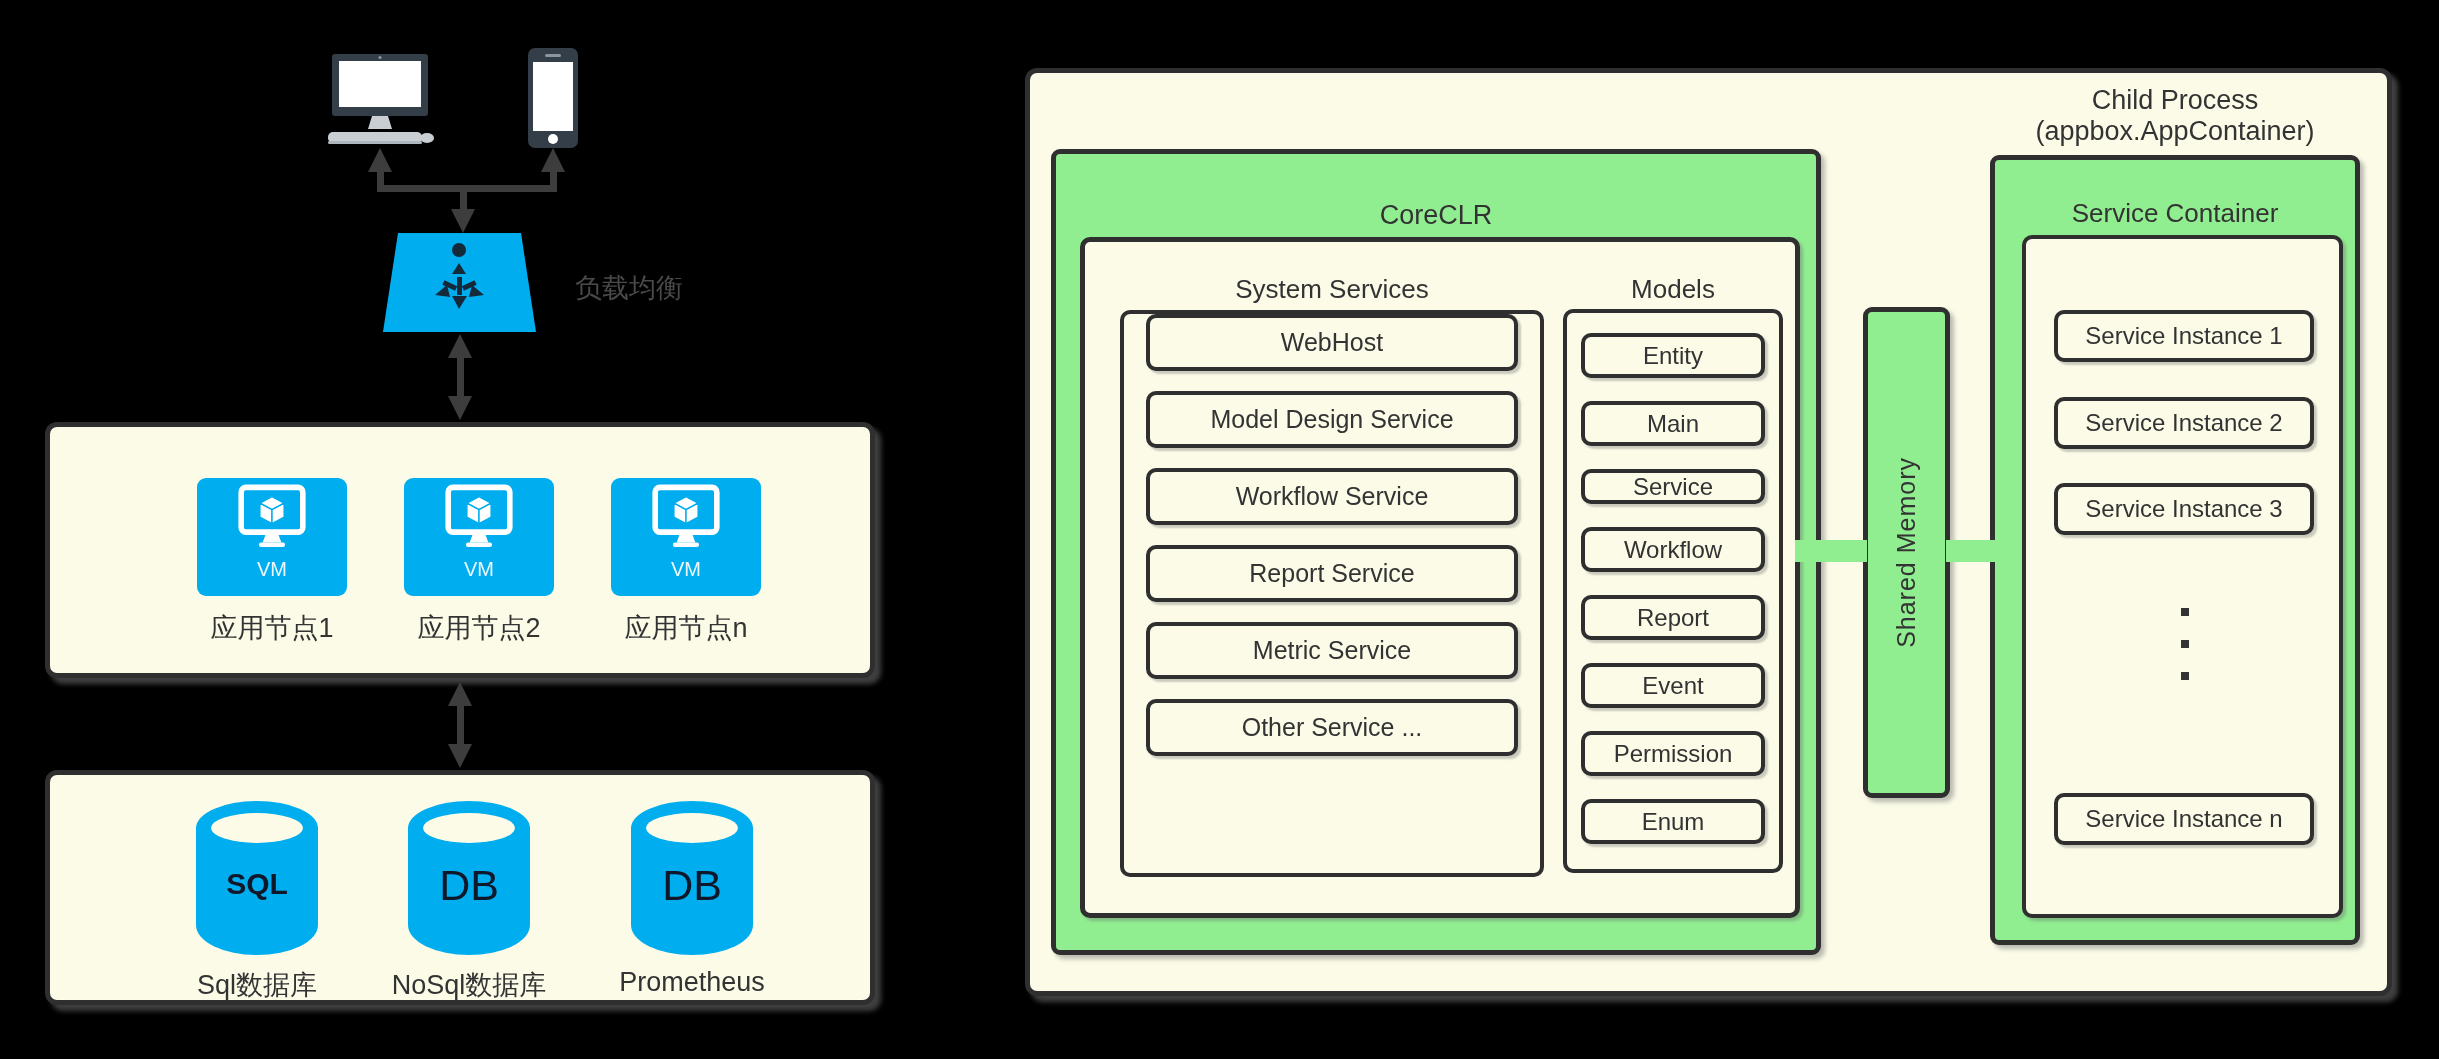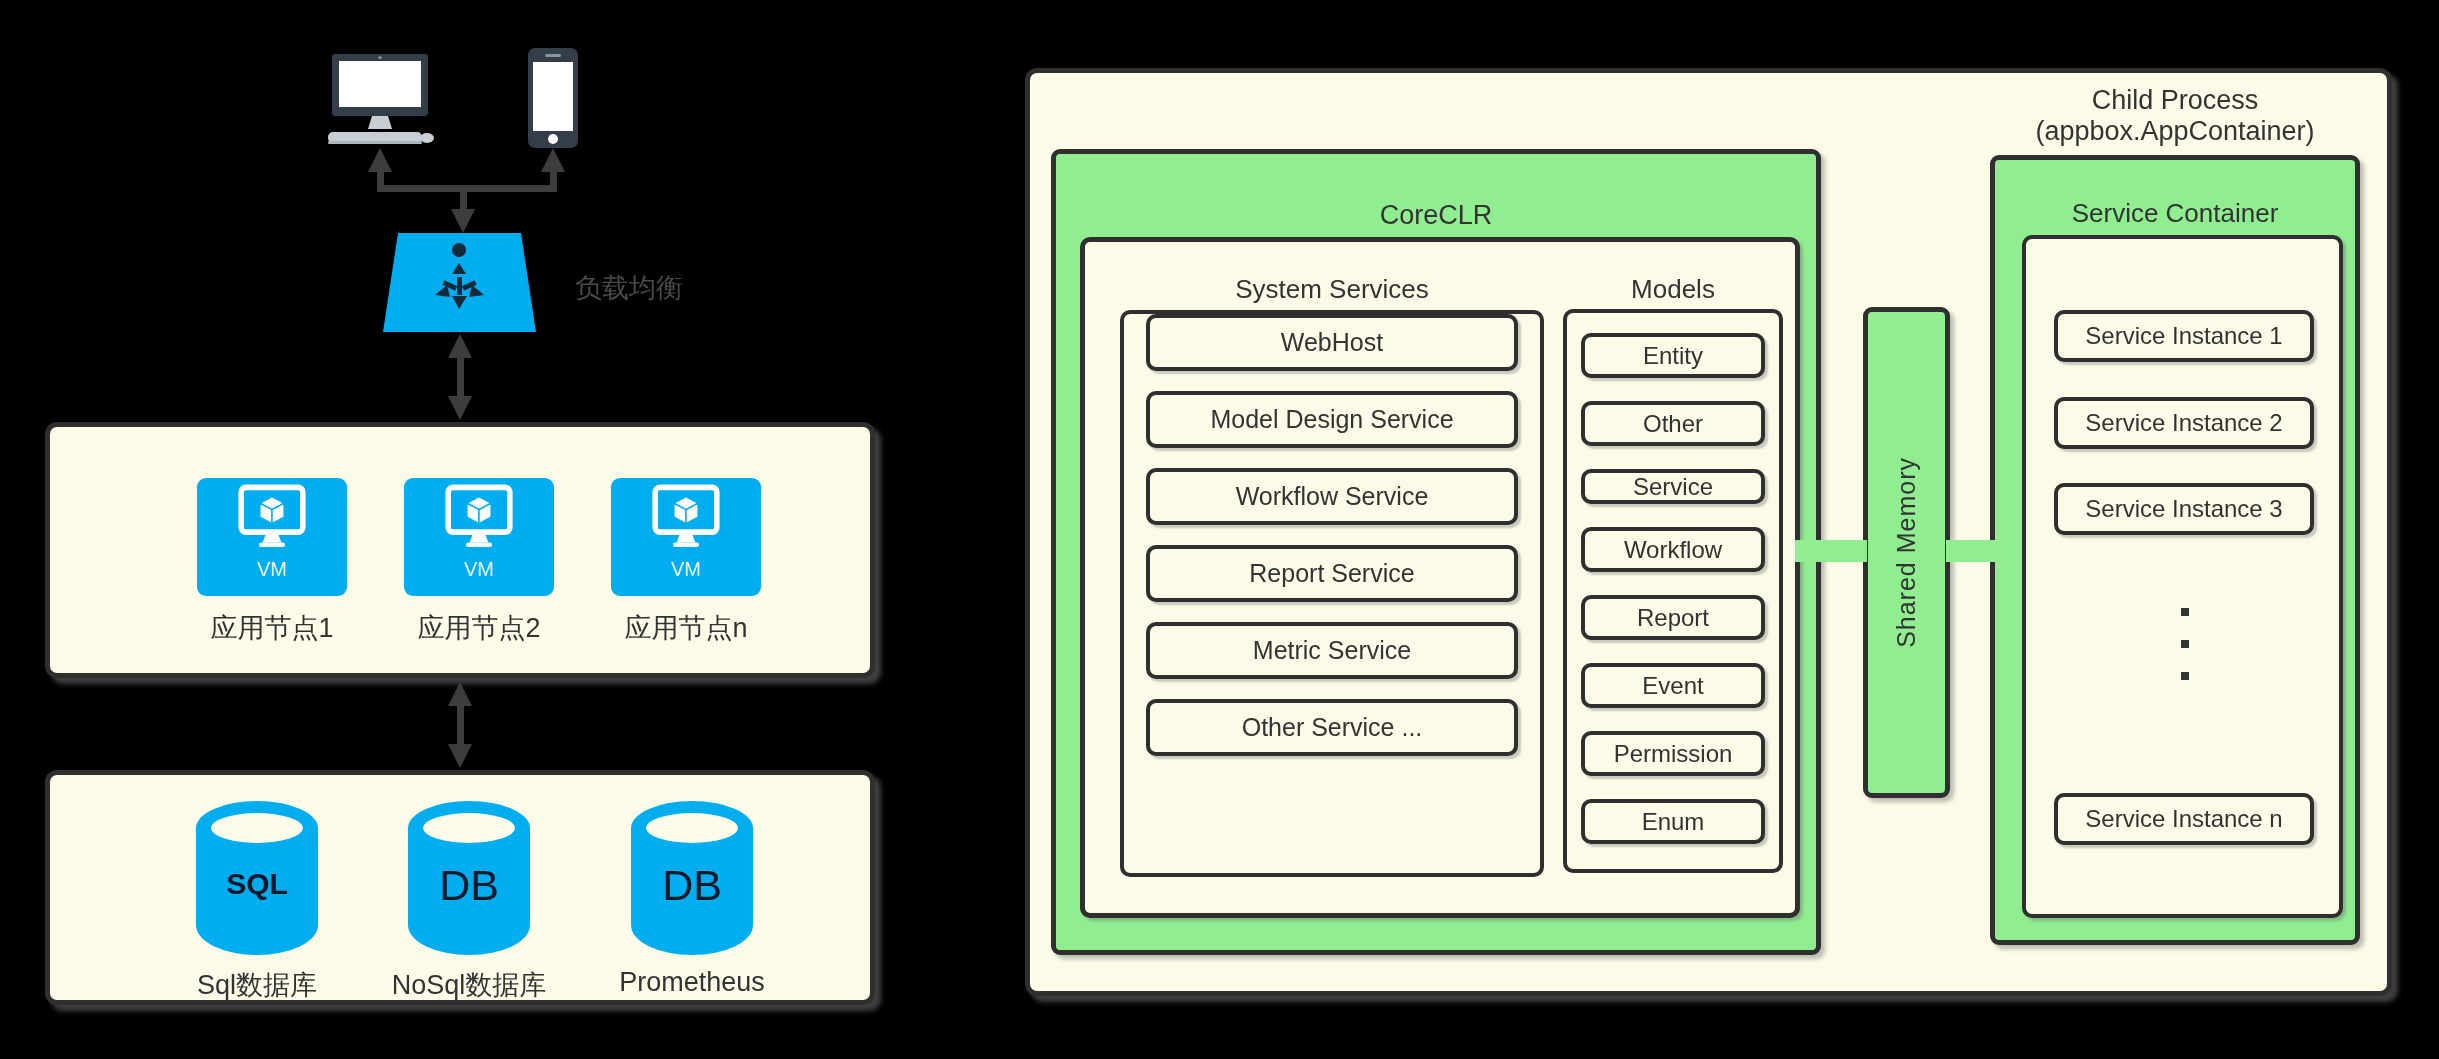--- a/index.html
+++ b/index.html
@@ -193,21 +193,21 @@
           <div class="item" style="width:372px;height:57px;margin:0 auto 20px">WebHost</div>
           <div class="item" style="width:372px;height:57px;margin:0 auto 20px">Model Design Service</div>
           <div class="item" style="width:372px;height:57px;margin:0 auto 20px">Workflow Service</div>
           <div class="item" style="width:372px;height:57px;margin:0 auto 20px">Report Service</div>
           <div class="item" style="width:372px;height:57px;margin:0 auto 20px">Metric Service</div>
           <div class="item" style="width:372px;height:57px;margin:0 auto 20px">Other Service ...</div>
         </div>
 
         <div class="abs groupbox" style="left:478px;top:67px;width:220px;height:564px;padding-top:20px">
           <div class="item" style="width:184px;height:45px;margin:0 auto 23px;font-size:24px">Entity</div>
-          <div class="item" style="width:184px;height:45px;margin:0 auto 23px;font-size:24px">Other</div>
+          <div class="item" style="width:184px;height:45px;margin:0 auto 23px;font-size:24px">Main</div>
           <div class="item" style="width:184px;height:35px;margin:0 auto 23px;font-size:24px">Service</div>
           <div class="item" style="width:184px;height:45px;margin:0 auto 23px;font-size:24px">Workflow</div>
           <div class="item" style="width:184px;height:45px;margin:0 auto 23px;font-size:24px">Report</div>
           <div class="item" style="width:184px;height:45px;margin:0 auto 23px;font-size:24px">Event</div>
           <div class="item" style="width:184px;height:45px;margin:0 auto 23px;font-size:24px">Permission</div>
           <div class="item" style="width:184px;height:45px;margin:0 auto 23px;font-size:24px">Enum</div>
         </div>
       </div>
     </div>
 

